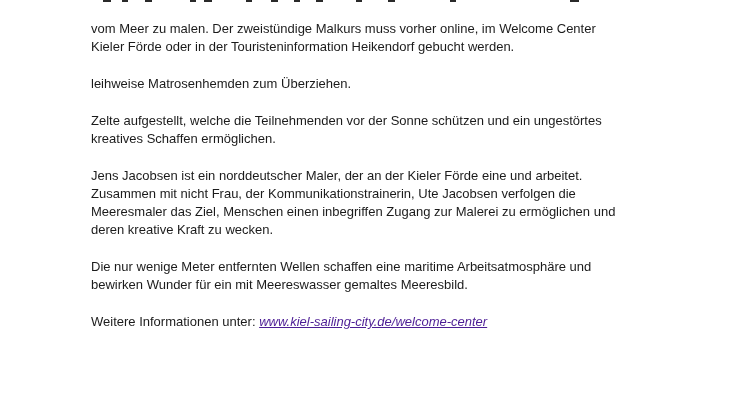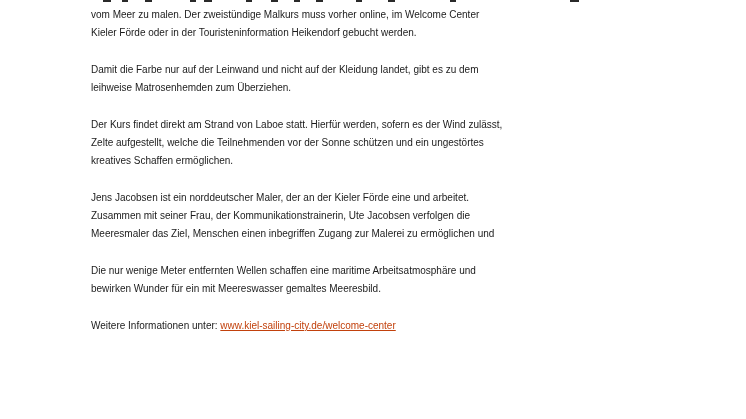--- a/index.html
+++ b/index.html
@@ -25,39 +25,40 @@
   }
   .frag {
     position: absolute;
     top: 0;
     height: 2px;
     background: #2a2a2a;
   }
   .content {
     position: absolute;
     left: 91px;
-    top: 6px;
+    top: 20px;
     width: 600px;
     color: #1b1b1b;
-    font-size: 10px;
+    font-size: 13px;
     line-height: 18px;
   }
   .para {
     margin: 0 0 19px 0;
   }
   .tline {
     white-space: nowrap;
   }
   .footer-line {
     white-space: nowrap;
   }
   a.doc-link {
-    color: #c2410c;
+    color: #4c1d95;
     text-decoration: underline;
     cursor: pointer;
+    font-style: italic;
   }
 </style>
 </head>
 <body>
 
 <div class="page">
 
   <div class="clip-row">
     <div class="frag" style="left:103px;width:8px"></div>
     <div class="frag" style="left:122px;width:6px"></div>
@@ -75,34 +76,33 @@
   </div>
 
   <div class="content">
 
     <div class="para">
       <div class="tline">vom Meer zu malen. Der zweistündige Malkurs muss vorher online, im Welcome Center</div>
       <div class="tline">Kieler Förde oder in der Touristeninformation Heikendorf gebucht werden.</div>
     </div>
 
     <div class="para">
-      <div class="tline">Damit die Farbe nur auf der Leinwand und nicht auf der Kleidung landet, gibt es zu dem</div>
       <div class="tline">leihweise Matrosenhemden zum Überziehen.</div>
     </div>
 
     <div class="para">
-      <div class="tline">Der Kurs findet direkt am Strand von Laboe statt. Hierfür werden, sofern es der Wind zulässt,</div>
       <div class="tline">Zelte aufgestellt, welche die Teilnehmenden vor der Sonne schützen und ein ungestörtes</div>
       <div class="tline">kreatives Schaffen ermöglichen.</div>
     </div>
 
     <div class="para">
       <div class="tline">Jens Jacobsen ist ein norddeutscher Maler, der an der Kieler Förde eine und arbeitet.</div>
-      <div class="tline">Zusammen mit seiner Frau, der Kommunikationstrainerin, Ute Jacobsen verfolgen die</div>
+      <div class="tline">Zusammen mit nicht Frau, der Kommunikationstrainerin, Ute Jacobsen verfolgen die</div>
       <div class="tline">Meeresmaler das Ziel, Menschen einen inbegriffen Zugang zur Malerei zu ermöglichen und</div>
+      <div class="tline">deren kreative Kraft zu wecken.</div>
     </div>
 
     <div class="para">
       <div class="tline">Die nur wenige Meter entfernten Wellen schaffen eine maritime Arbeitsatmosphäre und</div>
       <div class="tline">bewirken Wunder für ein mit Meereswasser gemaltes Meeresbild.</div>
     </div>
 
     <div class="footer-line">
       <span>Weitere Informationen unter: </span><a class="doc-link">www.kiel-sailing-city.de/welcome-center</a>
     </div>

